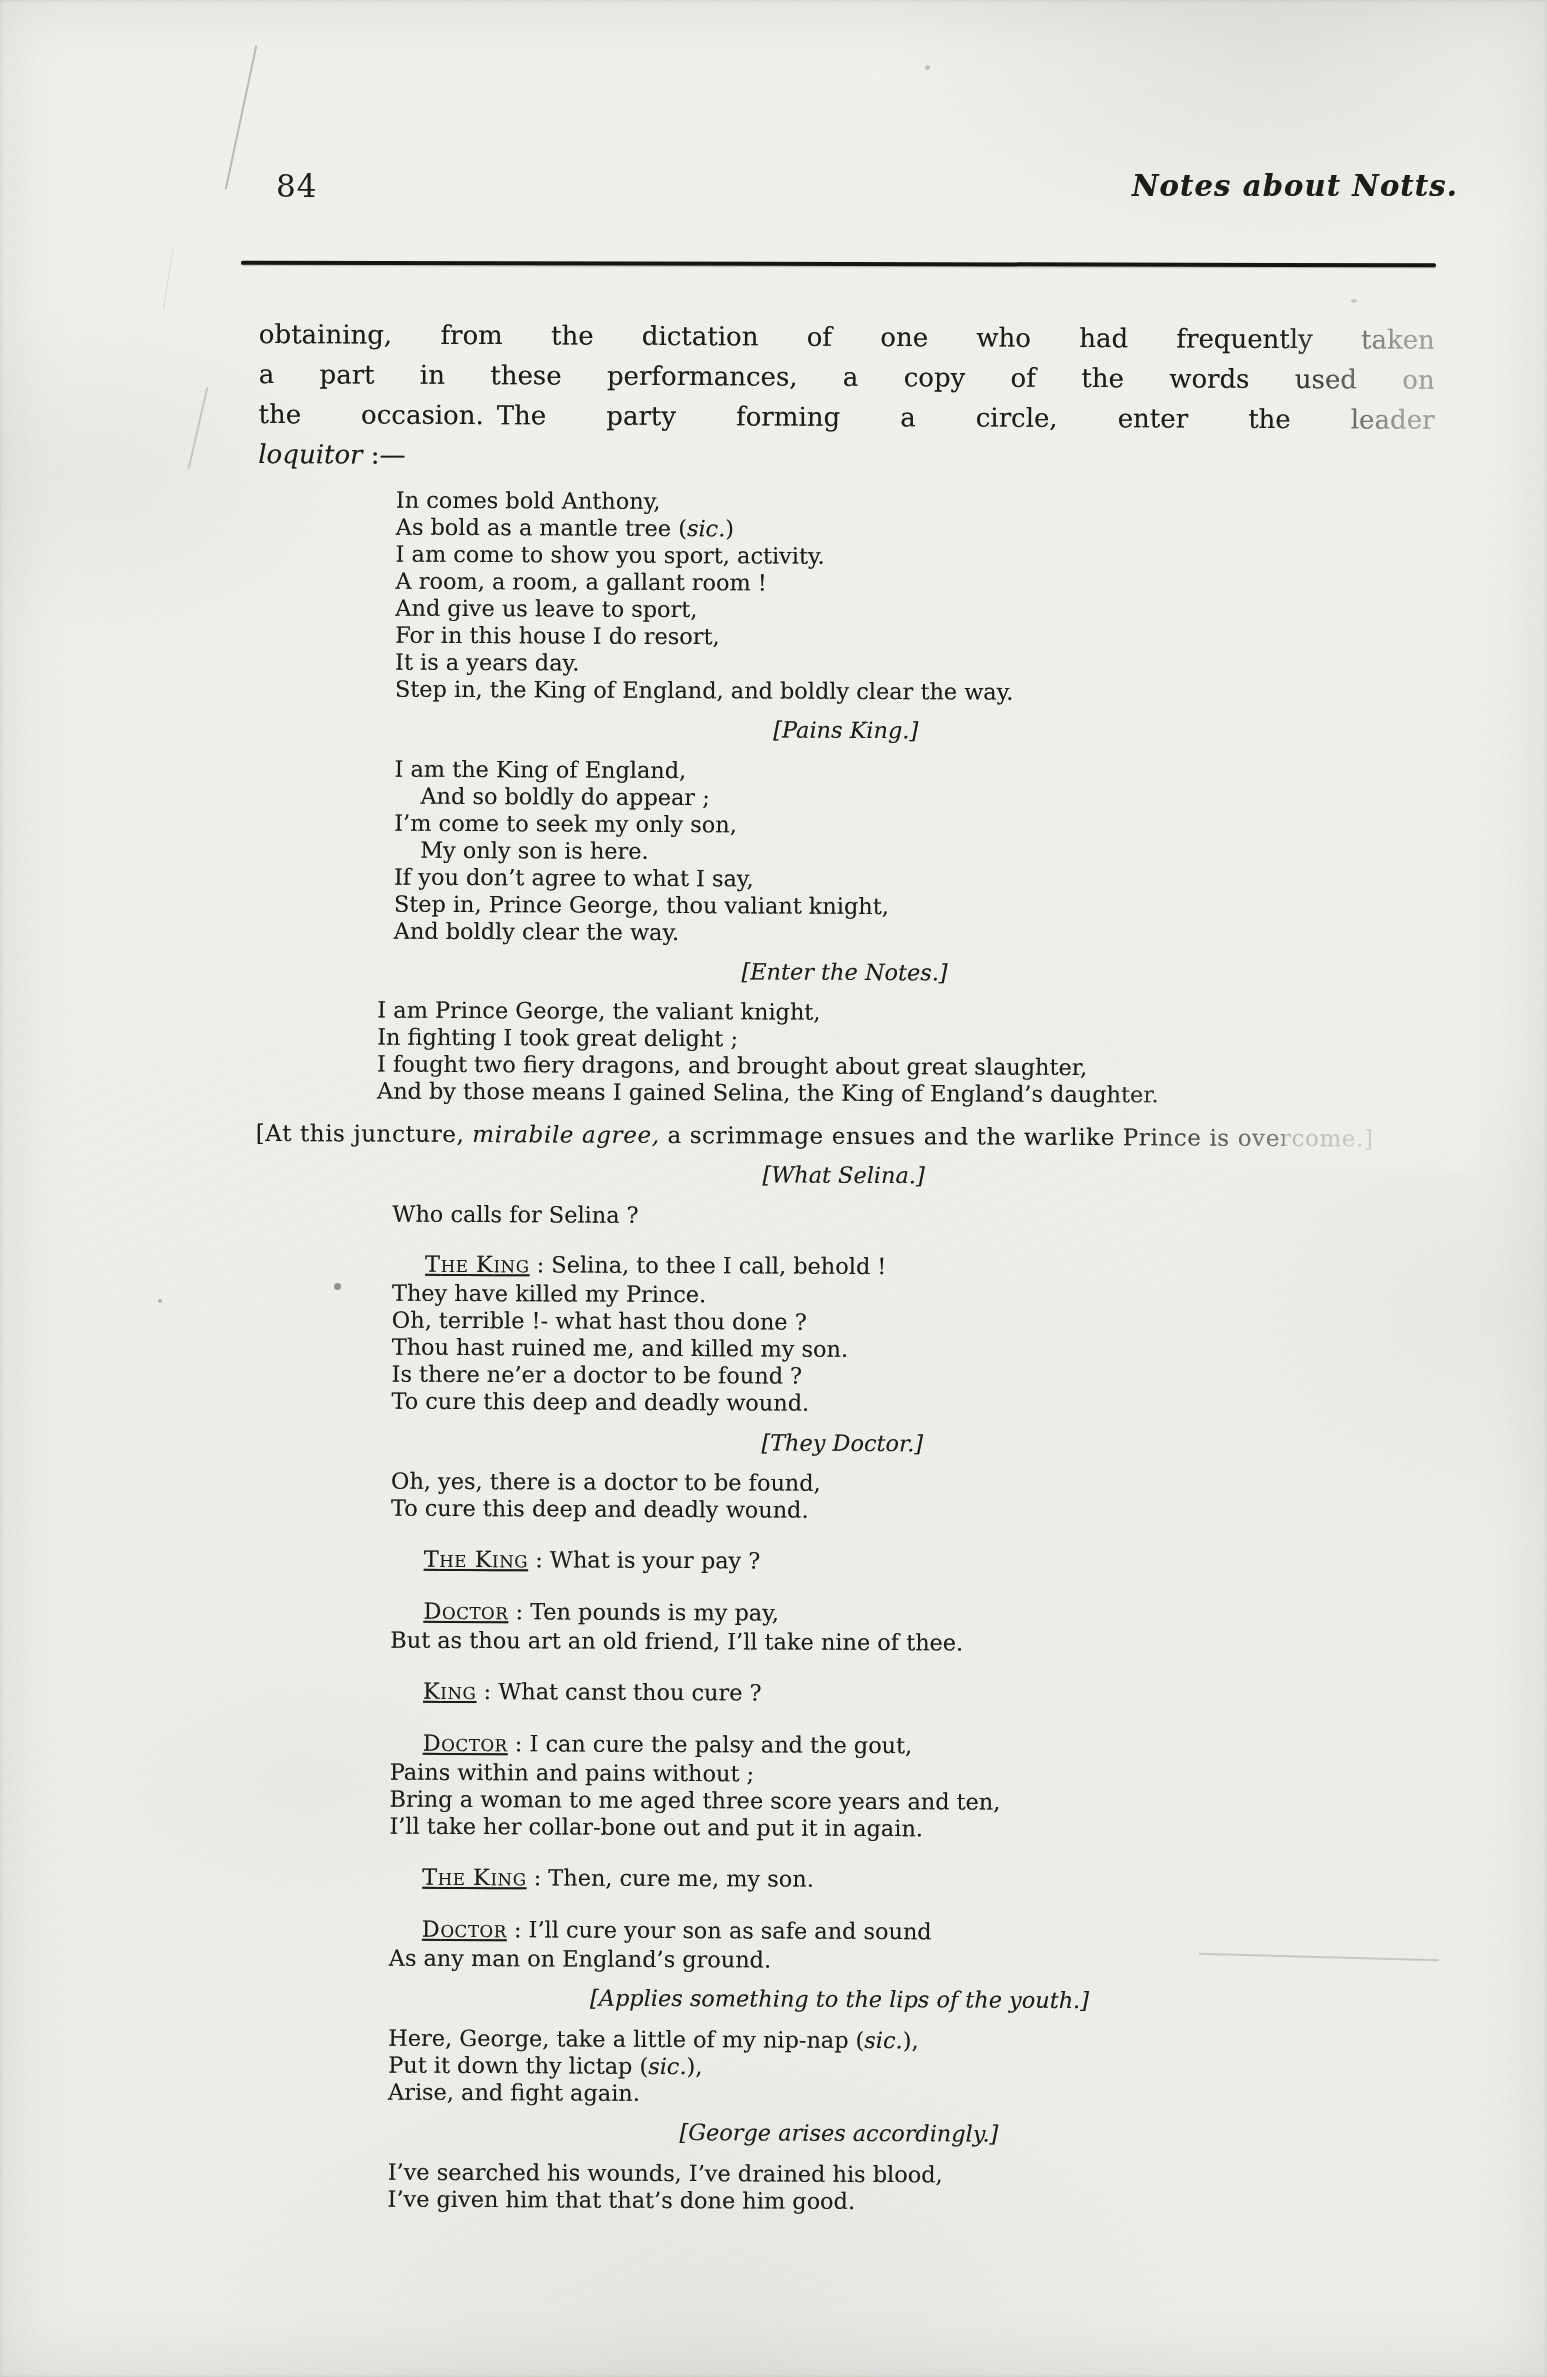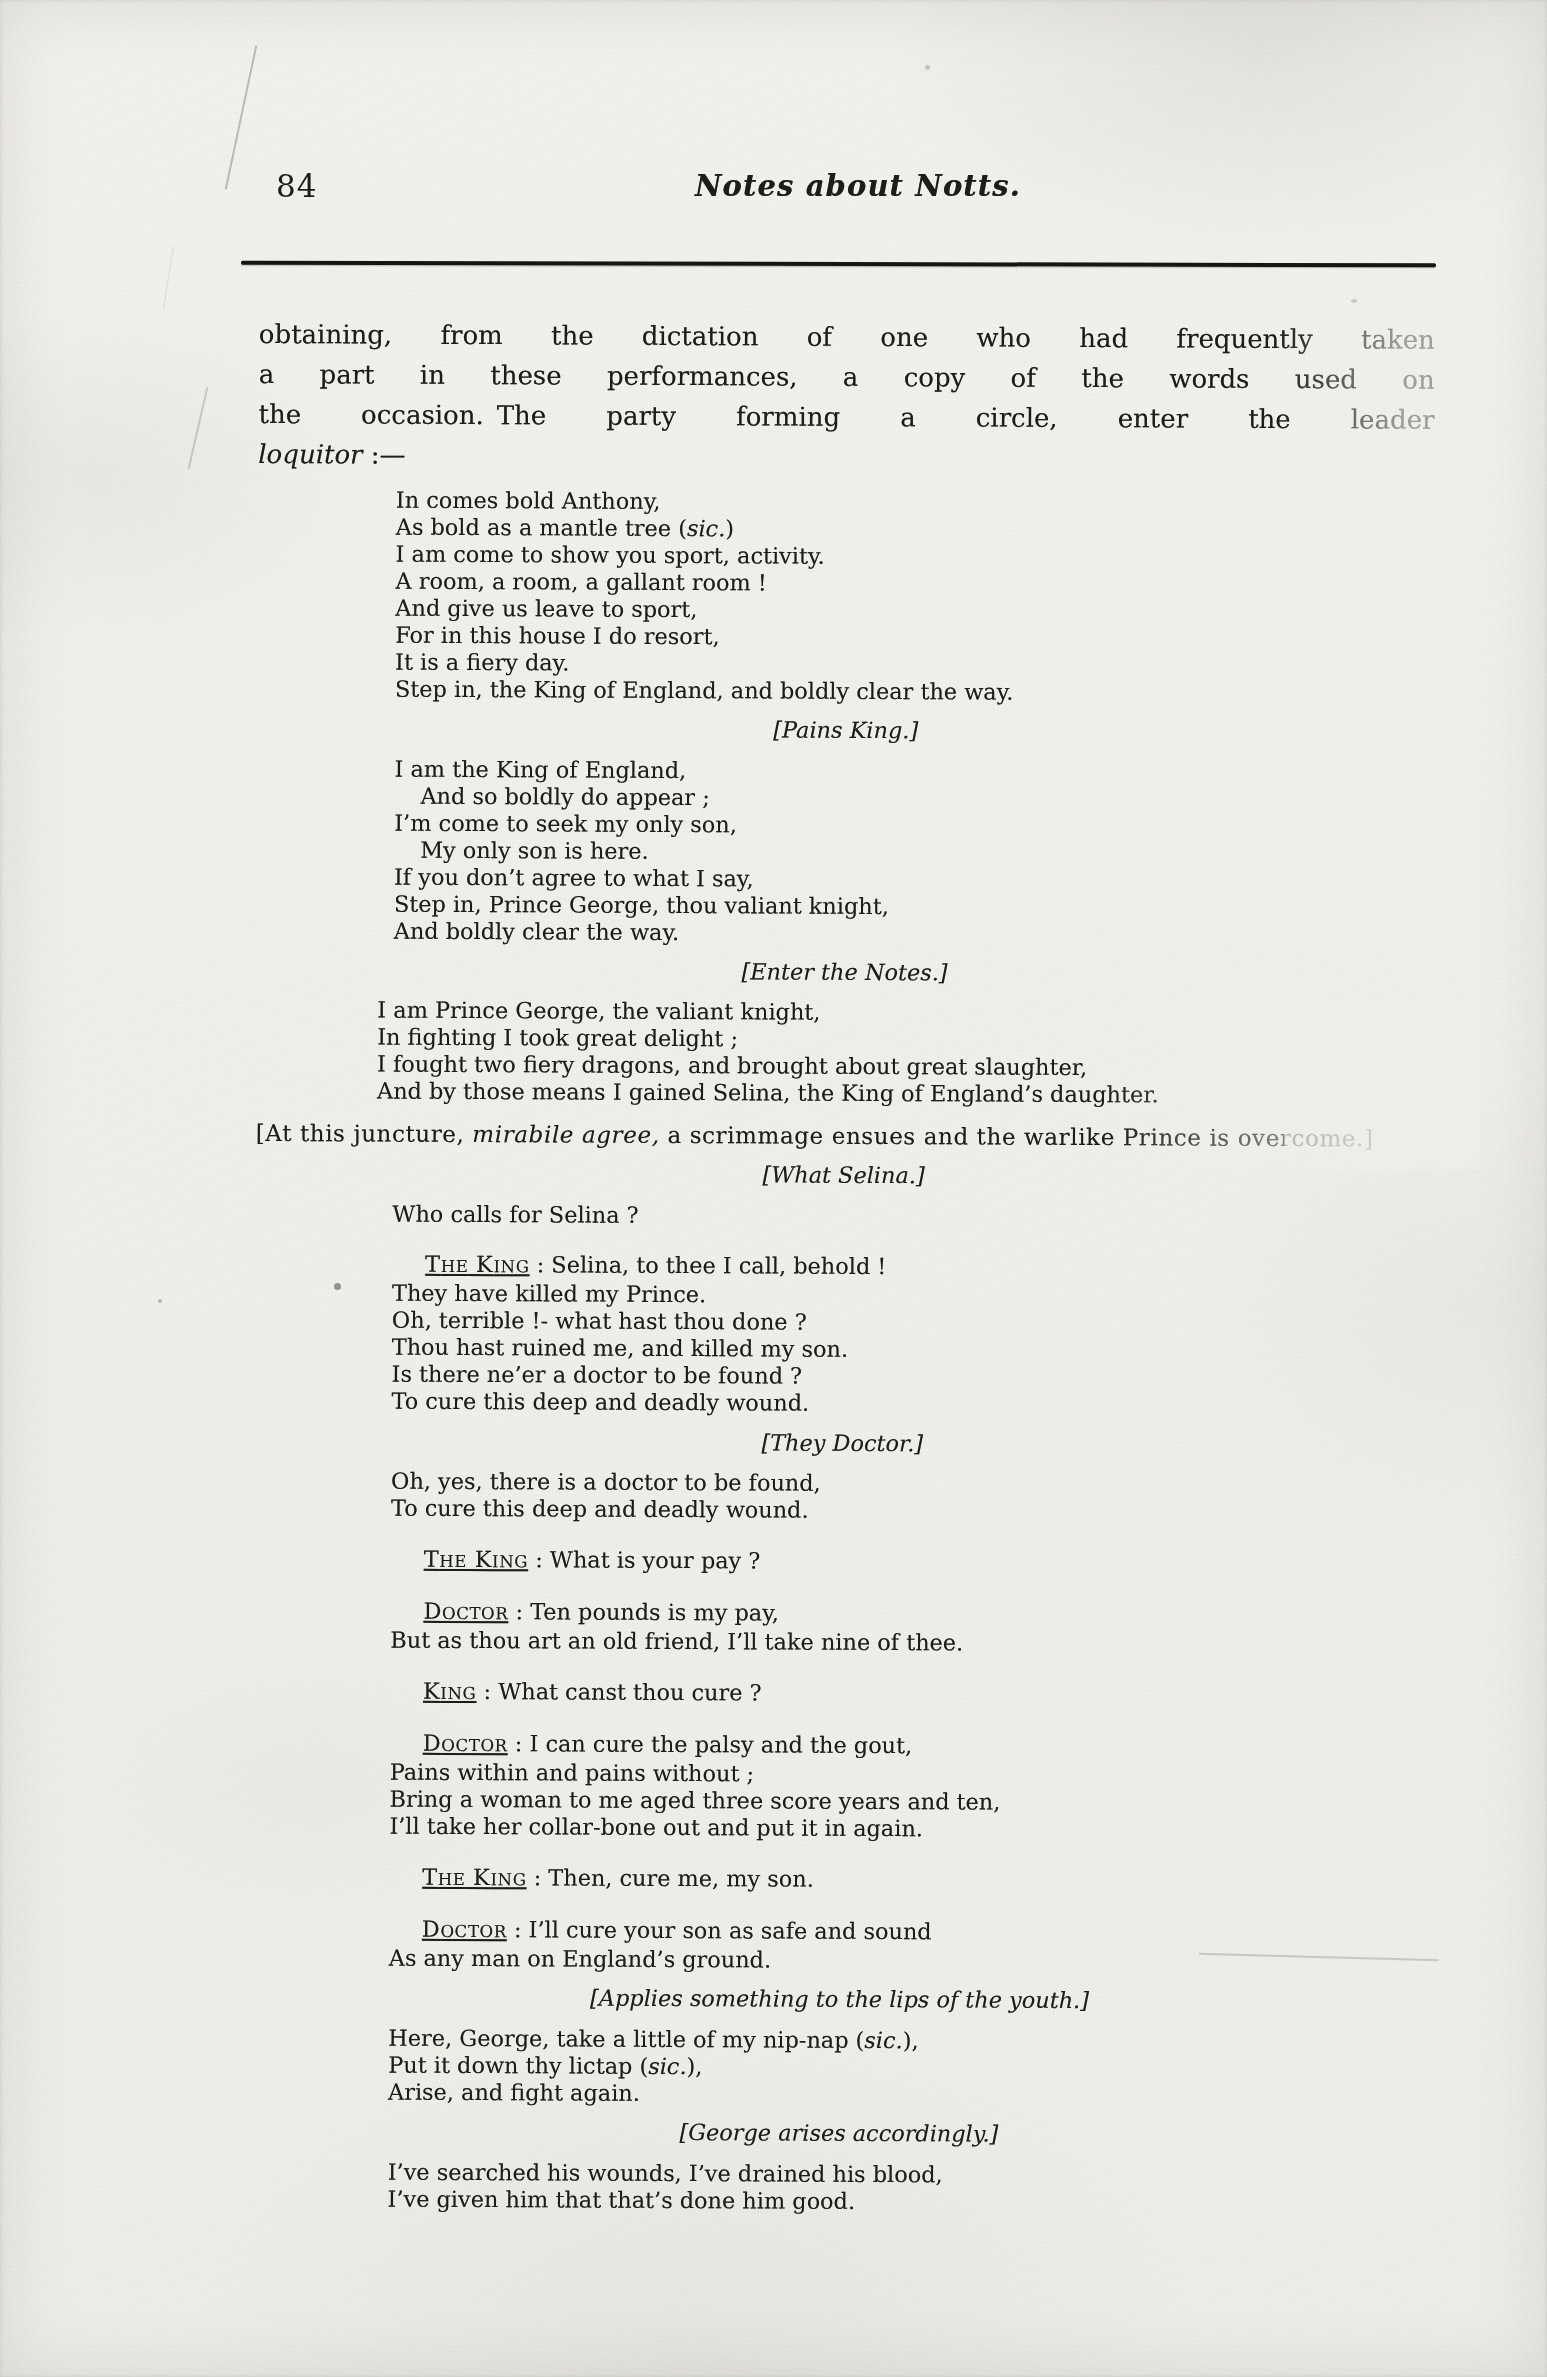--- a/index.html
+++ b/index.html
@@ -17,21 +17,21 @@
     color:#1e1c1a;
   }
   .speckle{
     position:absolute;inset:0;pointer-events:none;opacity:.5;
     background:
       repeating-linear-gradient(7deg, rgba(90,88,84,.016) 0 1.7px, transparent 1.7px 5px),
       repeating-linear-gradient(97deg, rgba(90,88,84,.014) 0 1.1px, transparent 1.1px 3.9px);
   }
   .pagenum{position:absolute;left:276px;top:168px;font-size:31px;letter-spacing:1.1px;}
   .title{
-    position:absolute;left:258px;top:169px;width:1200px;text-align:center;
+    position:absolute;left:258px;top:169px;width:1200px;text-align:right;
     font-size:29px;font-style:italic;font-weight:bold;letter-spacing:1.1px;
     text-shadow:0 0 0.6px rgba(20,20,20,.55);
   }
   .rule{
     position:absolute;top:262px;left:241px;width:1195px;height:3.9px;background:#161514;
     transform:rotate(0.12deg);border-radius:1.7px;box-shadow:0 1.1px 1.1px rgba(30,30,30,.25);
   }
   .intro{
     position:absolute;left:259px;top:314px;width:1176px;
     font-size:26px;line-height:40px;transform:rotate(0.28deg);transform-origin:0 0;
@@ -92,21 +92,21 @@
       <div class="il"><i>loquitor</i><span> :—</span></div>
     </div>
   <div class="blocks" id="blocks">
       <div class="stanza first">
         <div class="line"><span>In comes bold Anthony,</span></div>
         <div class="line"><span>As bold as a mantle tree (</span><i>sic.</i><span>)</span></div>
         <div class="line"><span>I am come to show you sport, activity.</span></div>
         <div class="line"><span>A room, a room, a gallant room !</span></div>
         <div class="line"><span>And give us leave to sport,</span></div>
         <div class="line"><span>For in this house I do resort,</span></div>
-        <div class="line"><span>It is a fiery day.</span></div>
+        <div class="line"><span>It is a years day.</span></div>
         <div class="line"><span>Step in, the King of England, and boldly clear the way.</span></div>
       </div>
       <div class="stage"><span>[</span><i>Pains King.</i><span>]</span></div>
       <div class="stanza">
         <div class="line"><span>I am the King of England,</span></div>
         <div class="line indent"><span>And so boldly do appear ;</span></div>
         <div class="line"><span>I’m come to seek my only son,</span></div>
         <div class="line indent"><span>My only son is here.</span></div>
         <div class="line"><span>If you don’t agree to what I say,</span></div>
         <div class="line"><span>Step in, Prince George, thou valiant knight,</span></div>

